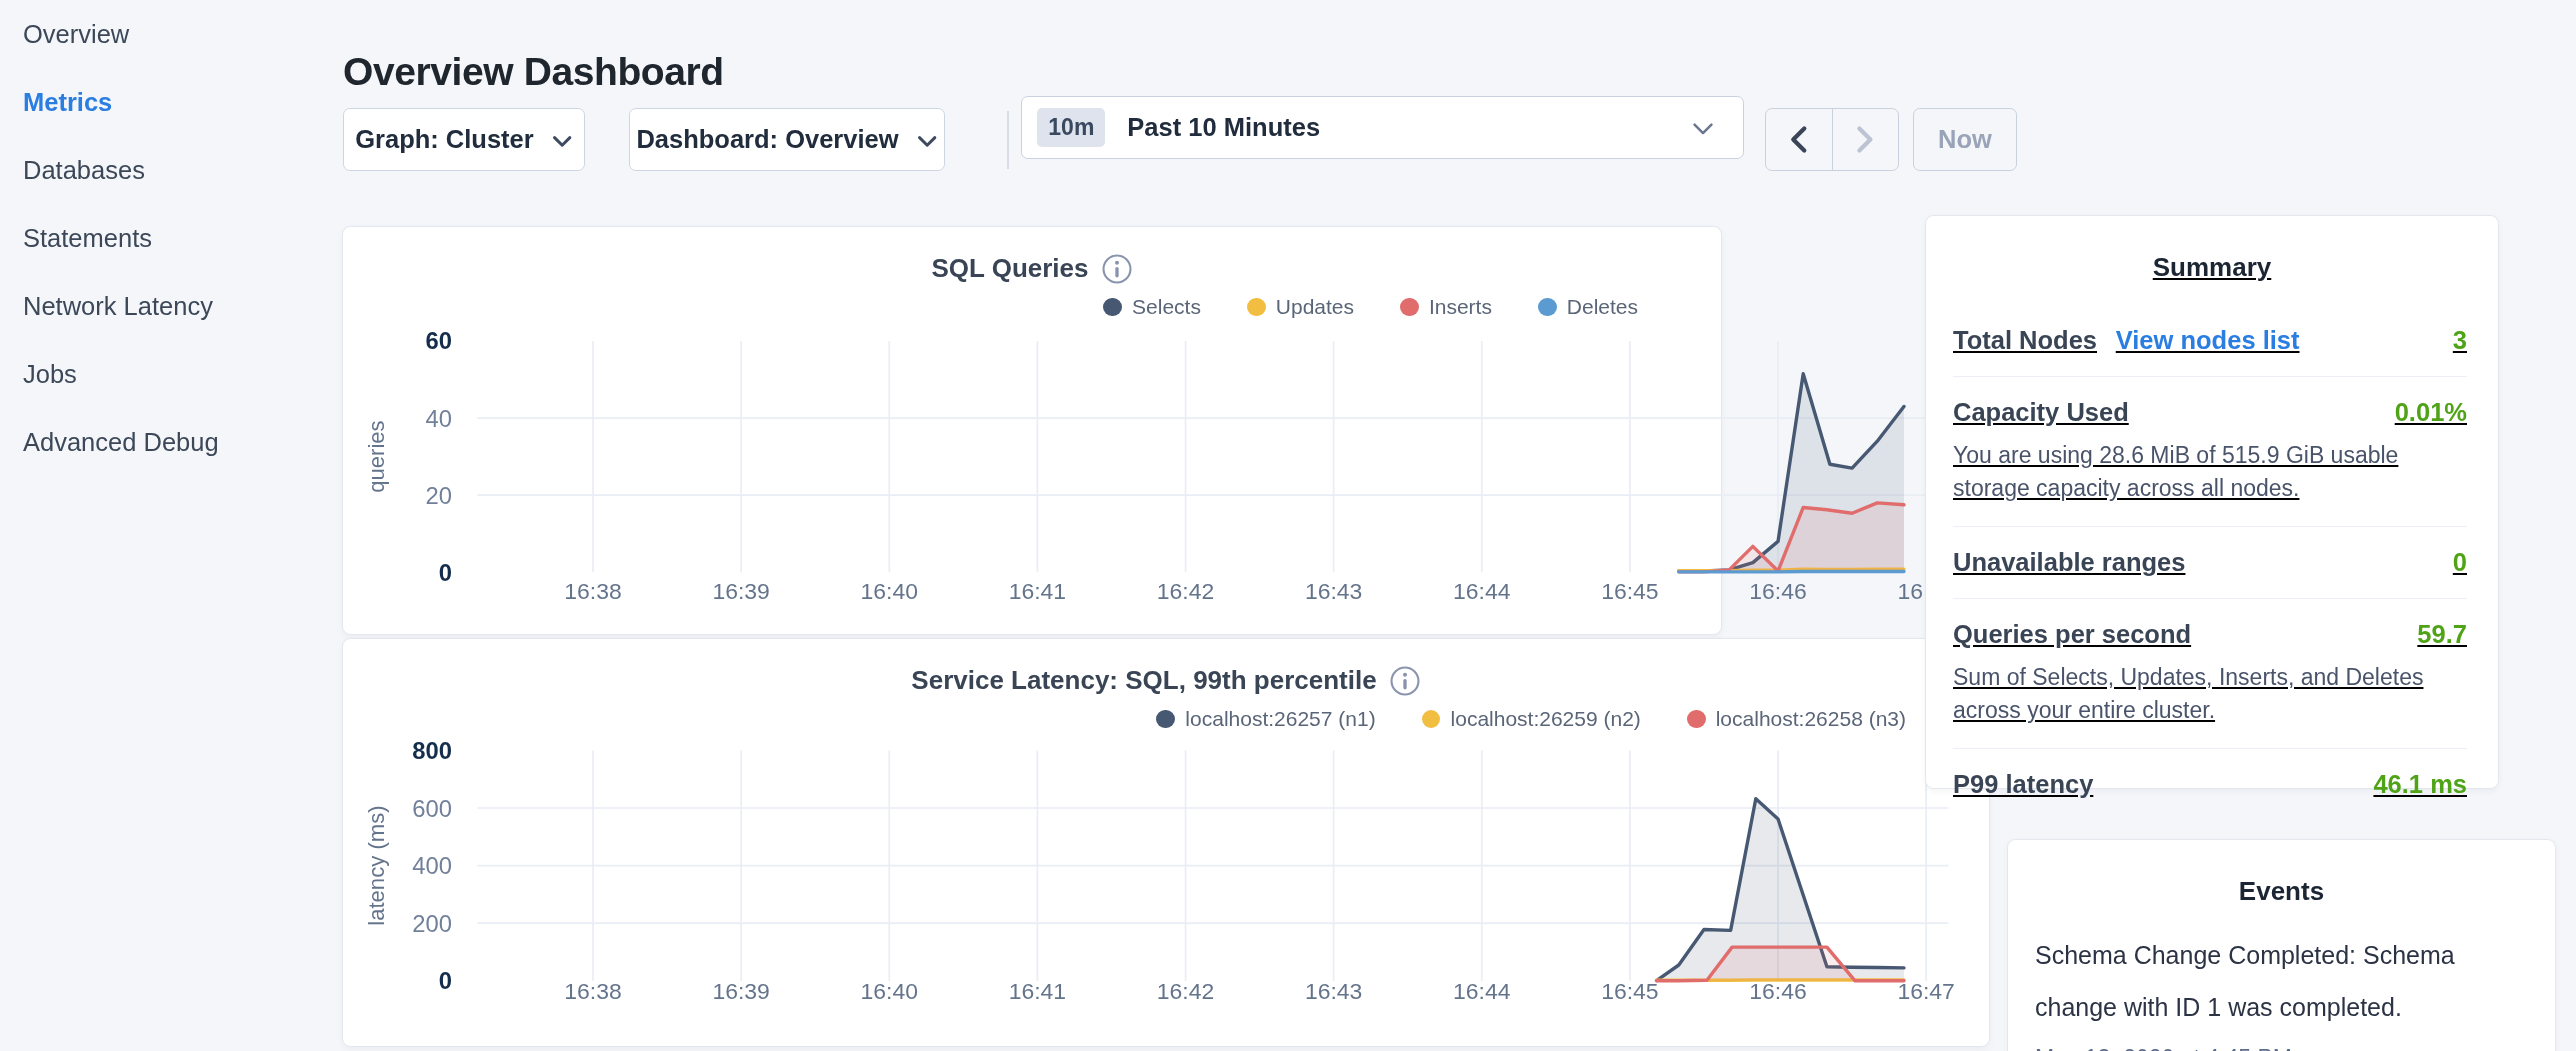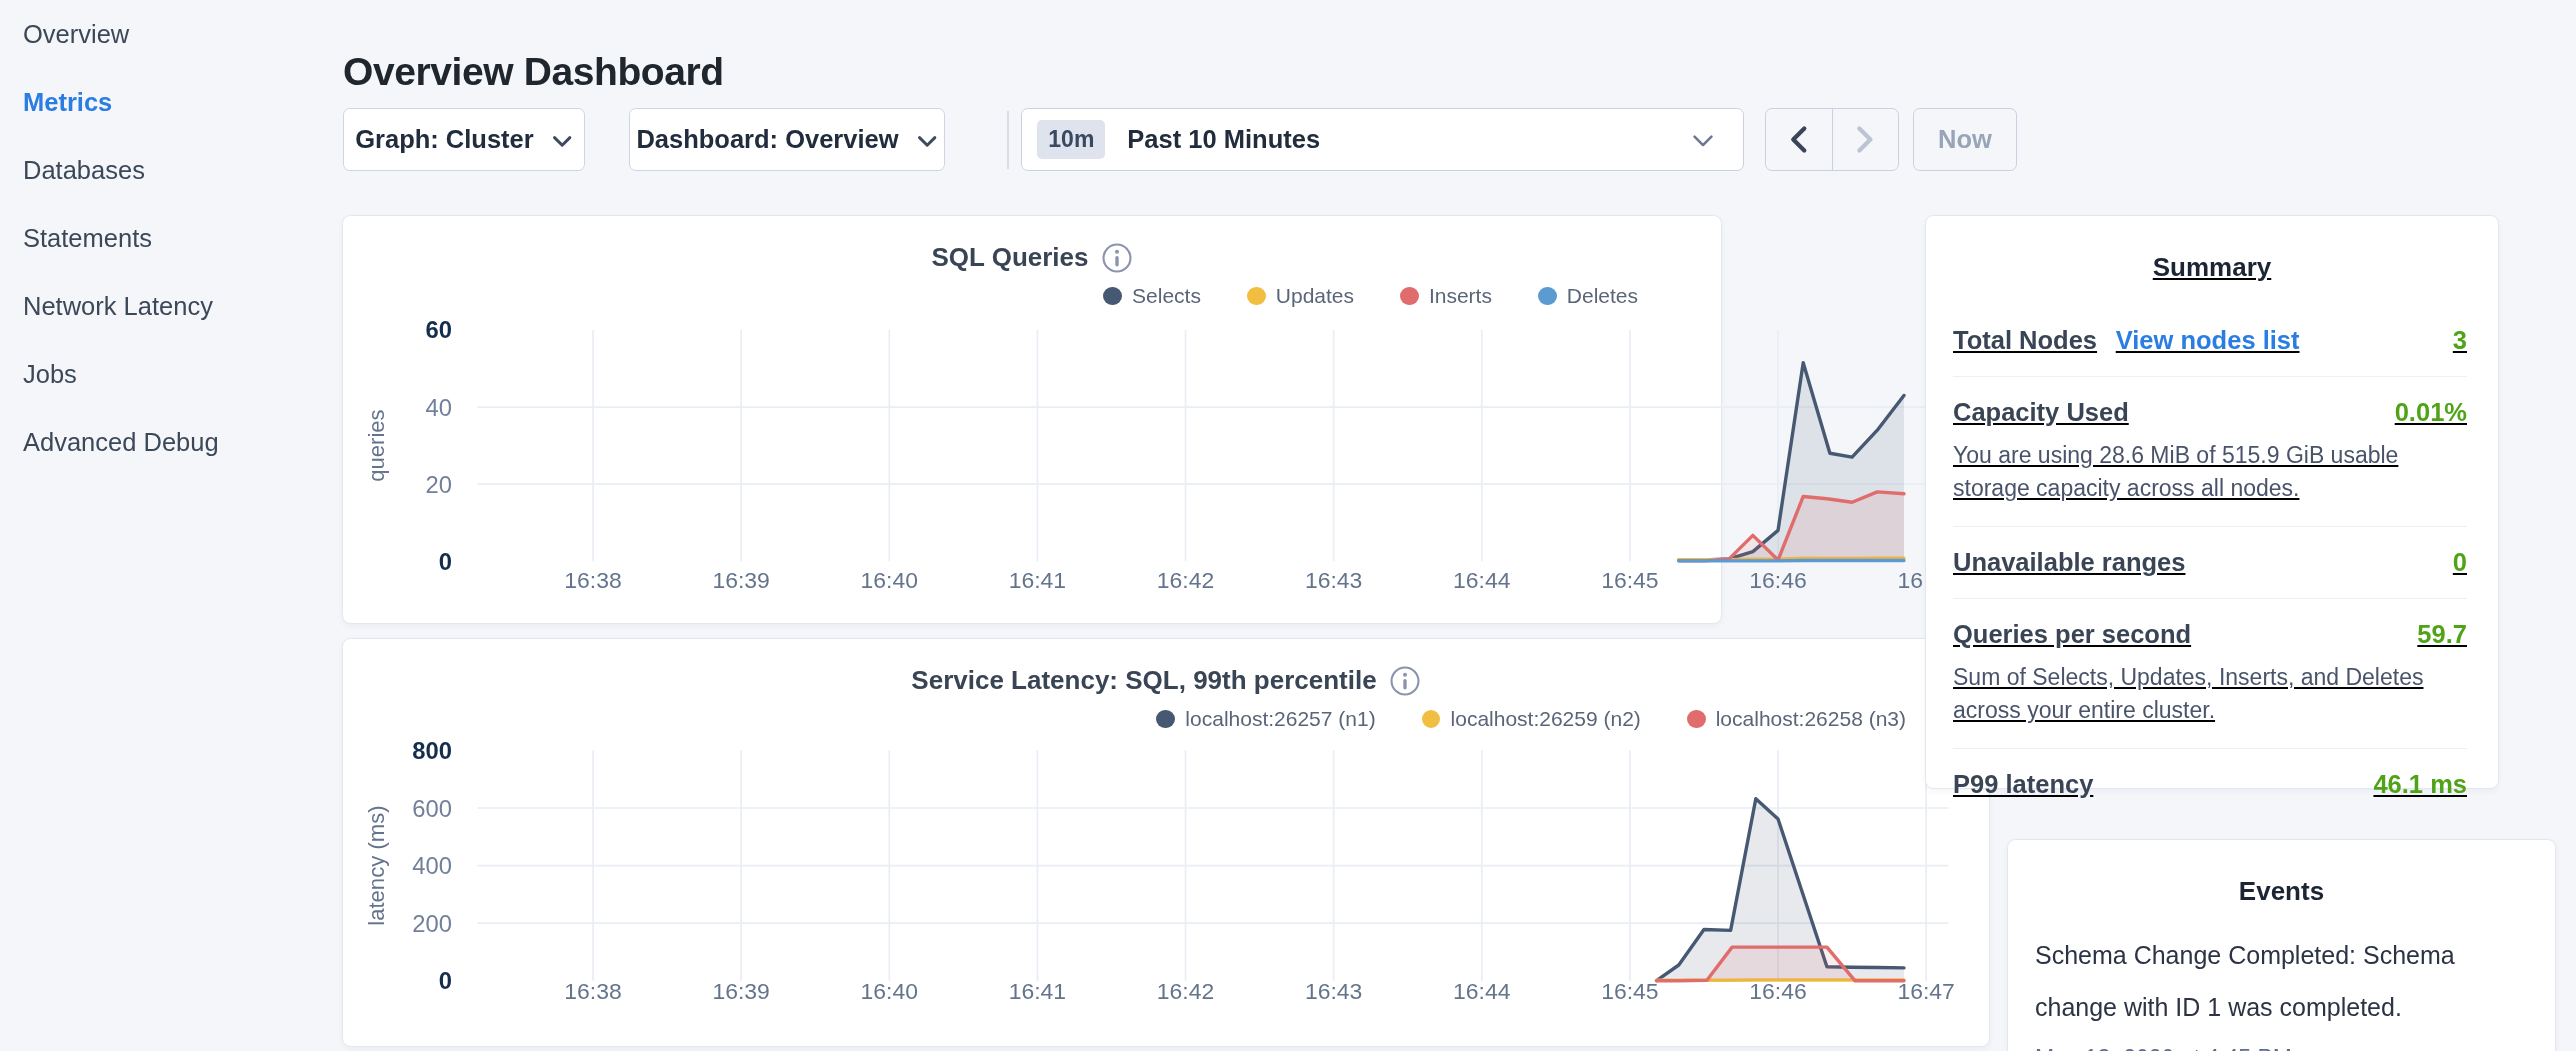--- a/index.html
+++ b/index.html
@@ -22,21 +22,21 @@
     font-size:39px;font-weight:700;color:#20262e;letter-spacing:-0.4px;
   }
   
   .ctl{position:absolute;top:108px;height:63px;box-sizing:border-box;
     border:1.7px solid #cdd5e3;border-radius:6.8px;background:#ffffff;
     display:flex;align-items:center;justify-content:center;gap:18.7px;
     font-size:25.5px;font-weight:700;color:#212c3d;cursor:pointer;}
   .ctl .chev{margin-top:3.4px;}
   .vdivider{position:absolute;left:1007px;top:111px;width:1.7px;height:58px;background:#d7dce6;}
   .timepicker{
-    position:absolute;left:1021px;top:108px;width:723px;height:63px;box-sizing:border-box;
+    position:absolute;left:1021px;top:96px;width:723px;height:63px;box-sizing:border-box;
     background:#fff;border:1.7px solid #c9d1df;border-radius:6.8px;
     display:flex;align-items:center;cursor:pointer;
   }
   .time-badge{
     margin-left:15.3px;background:#dee3ee;border-radius:5.1px;
     padding:6px 11px;font-size:23px;font-weight:700;color:#3b4960;
   }
   .time-label{margin-left:22px;font-size:25.5px;font-weight:700;color:#212c3d;flex:1;}
   .time-chev{margin-right:29px;margin-top:3.4px;}
   .arrow-group{
@@ -49,21 +49,21 @@
     position:absolute;left:1913px;top:108px;width:104px;height:63px;box-sizing:border-box;
     border:1.7px solid #c9d1df;border-radius:6.8px;
     display:flex;align-items:center;justify-content:center;
     font-size:25.5px;font-weight:700;color:#9aa4b8;cursor:pointer;
   }
   
   .card{
     position:absolute;background:#ffffff;border:1.7px solid #e2e7ef;border-radius:8.5px;
     box-shadow:0 2.6px 6.8px rgba(27,36,50,0.04);box-sizing:border-box;
   }
-  .chart-card-1{left:342px;top:215px;width:1380px;height:409px;padding-left:32px;}
+  .chart-card-1{left:342px;top:226px;width:1380px;height:409px;padding-left:32px;}
   .chart-card-2{left:342px;top:638px;width:1648px;height:409px;}
   .summary-card{left:1925px;top:215px;width:574px;height:574px;text-decoration:underline;}
   .events-card{left:2007px;top:839px;width:549px;height:255px;}
   
   .chart-title-row{
     position:absolute;left:0;top:25.5px;width:100%;
     display:flex;align-items:center;justify-content:center;gap:12px;
   }
   .chart-title{font-size:26px;font-weight:700;color:#394455;}
   .chart-legend{

